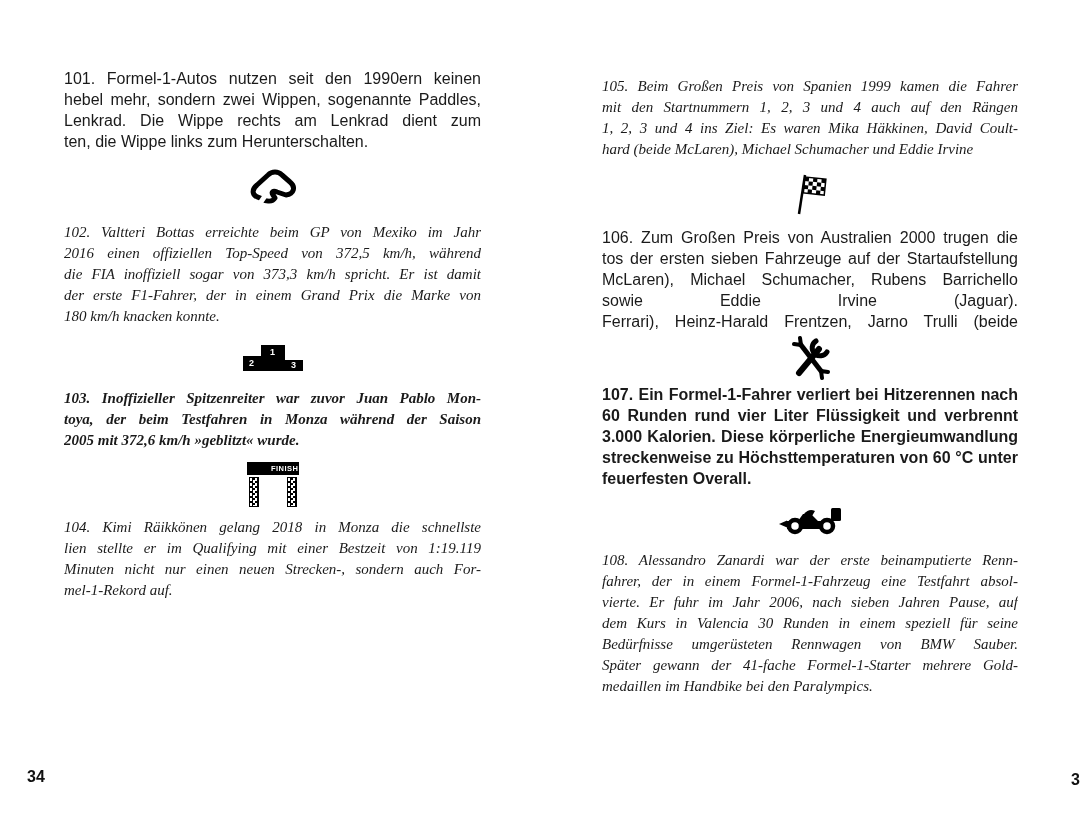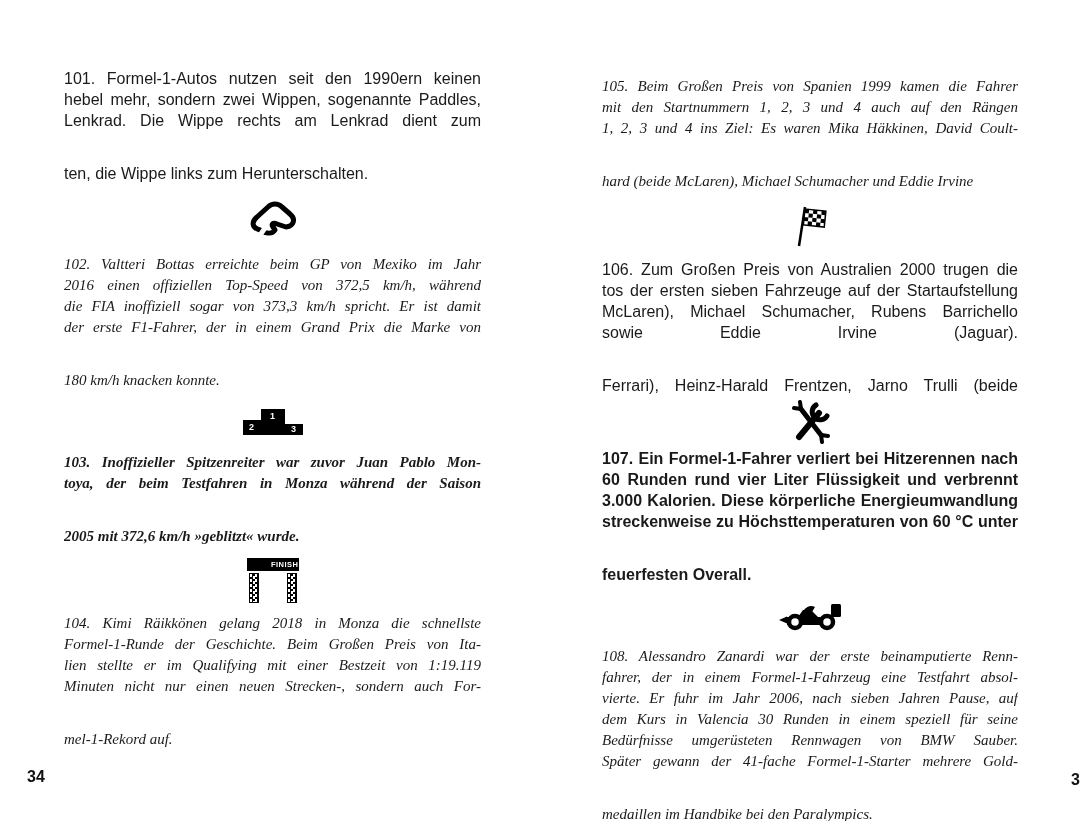--- a/index.html
+++ b/index.html
@@ -10,21 +10,21 @@
   .col{position:absolute;}
   .col-left{left:64px;top:68px;width:417px;}
   .col-right{left:602px;top:76px;width:416px;}
 
   .fact{margin:0;}
   .fact .tline{
     line-height:21px;height:21px;overflow:hidden;
     text-align:justify;text-align-last:justify;
     white-space:normal;
   }
-  .fact .tline:last-child{text-align-last:left;margin-top:32px;}
+  .fact .tline:last-child{text-align-last:left;}
   .serif{font-family:"Liberation Serif",serif;font-size:15px;font-style:italic;}
   .sans{font-family:"Liberation Sans",sans-serif;font-size:16px;}
   .bold{font-weight:700;}
 
   .iconwrap{display:flex;justify-content:center;align-items:center;}
   .w-track{height:70px;}
   .w-podium{height:61px;}
   .w-finish{height:66px;}
   .w-flag{height:67px;}
   .w-tools{height:52px;}
@@ -107,21 +107,20 @@
       <div class="banner">FINISH</div>
       <div class="posts">
         <div class="post"></div>
         <div class="post"></div>
       </div>
     </div>
   </div>
 
   <div class="fact serif">
       <div class="tline">104. Kimi Räikkönen gelang 2018 in Monza die schnellste</div>
-      <div class="tline">Formel-1-Runde der Geschichte. Beim Großen Preis von Ita-</div>
       <div class="tline">lien stellte er im Qualifying mit einer Bestzeit von 1:19.119</div>
       <div class="tline">Minuten nicht nur einen neuen Strecken-, sondern auch For-</div>
       <div class="tline">mel-1-Rekord auf.</div>
     </div>
 
 </div>
 
 <div class="col col-right">
 
   <div class="fact serif">

